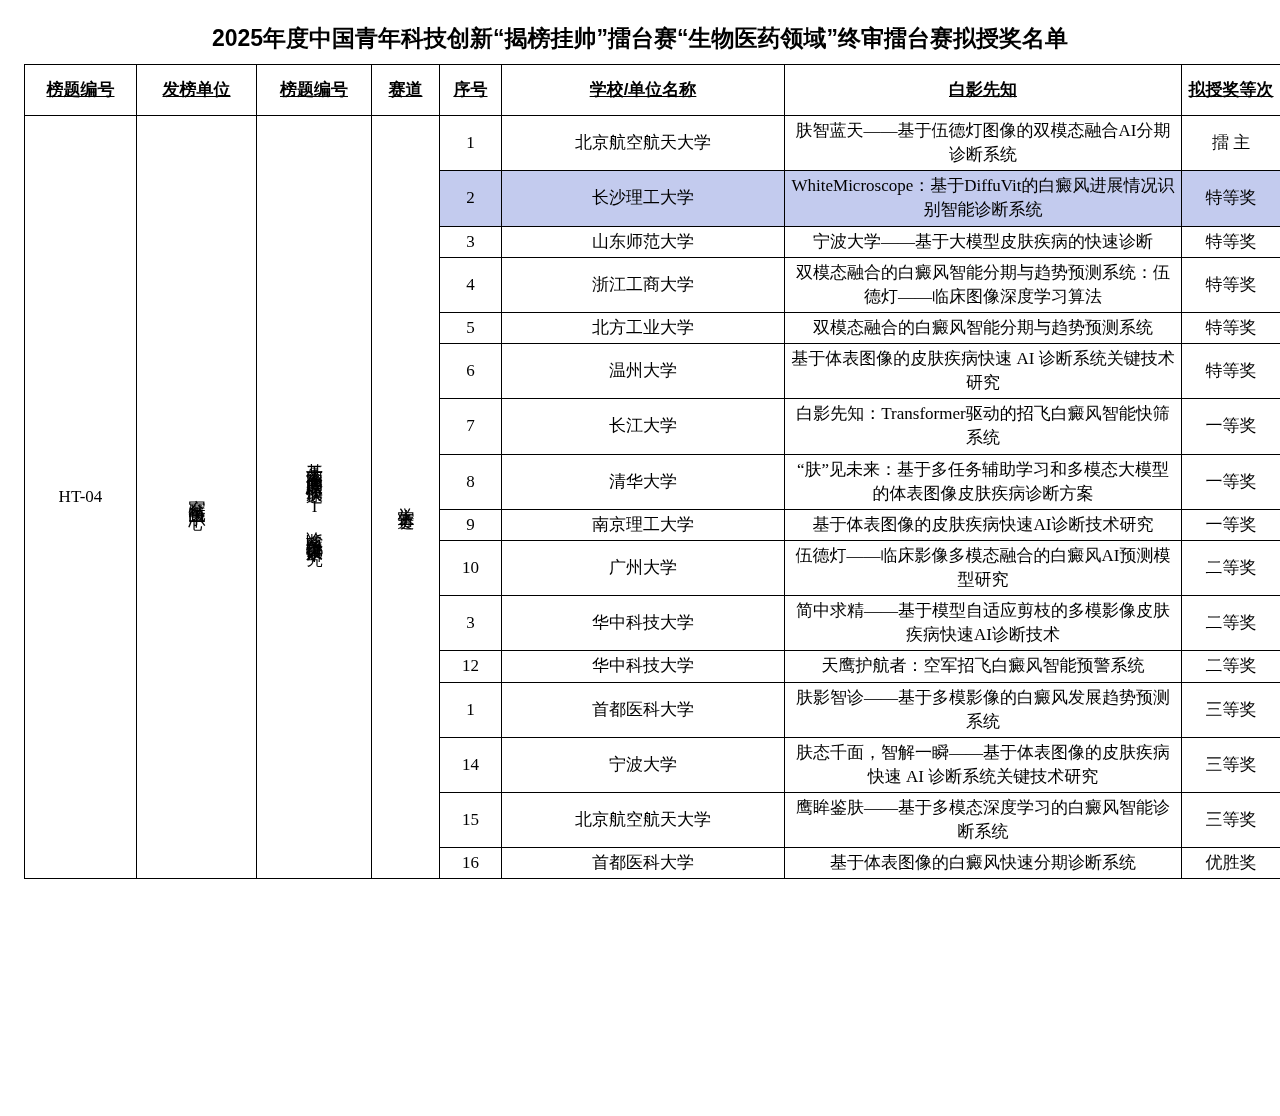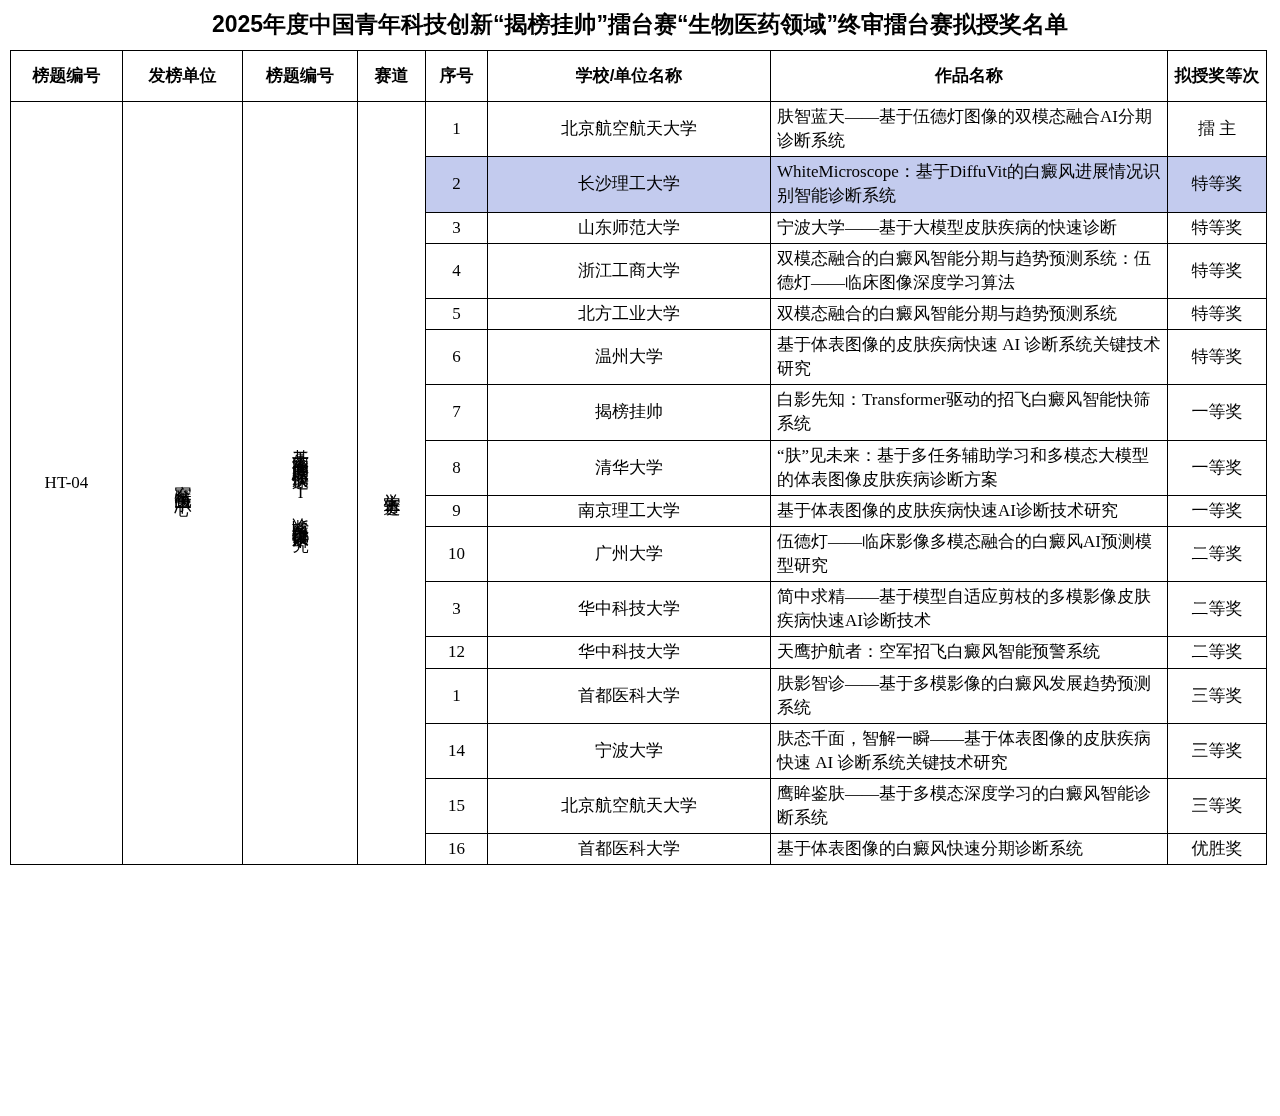--- a/index.html
+++ b/index.html
@@ -10,21 +10,21 @@
   body {
     width: 1280px;
     height: 1116px;
     font-family: "Liberation Serif", "DejaVu Serif", serif;
     color: #000000;
     overflow: hidden;
   }
   .page {
     width: 1280px;
     box-sizing: border-box;
-    padding: 0;
+    padding: 14px;
   }
   .doc-title {
     text-align: center;
     font-family: "Liberation Sans", sans-serif;
     font-weight: bold;
     font-size: 23px;
     letter-spacing: 0px;
     padding: 9px 0 10px 0;
     white-space: nowrap;
   }
@@ -44,33 +44,34 @@
     vertical-align: middle;
     word-break: break-word;
   }
   thead th {
     font-family: "Liberation Sans", sans-serif;
     font-weight: bold;
     text-align: center;
     font-size: 18px;
     height: 44px;
     padding: 2px 4px;
+    text-decoration: underline;
   }
   
   .col-code    { width: 112px; }
   .col-unit    { width: 120px; }
   .col-topic   { width: 115px; }
   .col-track   { width: 68px;  }
   .col-seq     { width: 62px;  }
   .col-school  { width: 283px; }
   .col-work    { width: 397px; }
   .col-award   { width: 99px;  }
 
   td.center { text-align: center; }
-  td.work   { text-align: left; letter-spacing: 0px; }
+  td.work   { text-align: center; letter-spacing: 0px; }
 
   td.vert-cell {
     text-align: center;
     vertical-align: middle;
     font-size: 17px;
     line-height: 1.5;
   }
   .vert-text {
     writing-mode: vertical-rl;
     text-orientation: upright;
@@ -102,21 +103,21 @@
       <col class="col-award">
     </colgroup>
     <thead>
       <tr>
         <th>榜题编号</th>
         <th>发榜单位</th>
         <th>榜题编号</th>
         <th>赛道</th>
         <th>序号</th>
         <th>学校/单位名称</th>
-        <th>作品名称</th>
+        <th>白影先知</th>
         <th>拟授奖等次</th>
       </tr>
     </thead>
     <tbody id="table-body">
         <tr>
           <td class="center" rowspan="16">HT-04</td>
           <td class="vert-cell" rowspan="16"><span class="vert-text">空军特色医学中心</span></td>
           <td class="vert-cell" rowspan="16"><span class="vert-text">基于体表图像的皮肤疾病快速AI诊断系统关键技术研究</span></td>
           <td class="vert-cell" rowspan="16"><span class="vert-text">学生赛道</span></td>
           <td class="center">1</td>
@@ -149,21 +150,21 @@
           <td class="center">特等奖</td>
         </tr>
         <tr>
           <td class="center">6</td>
           <td class="center">温州大学</td>
           <td class="work">基于体表图像的皮肤疾病快速 AI 诊断系统关键技术研究</td>
           <td class="center">特等奖</td>
         </tr>
         <tr>
           <td class="center">7</td>
-          <td class="center">揭榜挂帅</td>
+          <td class="center">长江大学</td>
           <td class="work">白影先知：Transformer驱动的招飞白癜风智能快筛系统</td>
           <td class="center">一等奖</td>
         </tr>
         <tr>
           <td class="center">8</td>
           <td class="center">清华大学</td>
           <td class="work">“肤”见未来：基于多任务辅助学习和多模态大模型的体表图像皮肤疾病诊断方案</td>
           <td class="center">一等奖</td>
         </tr>
         <tr>

